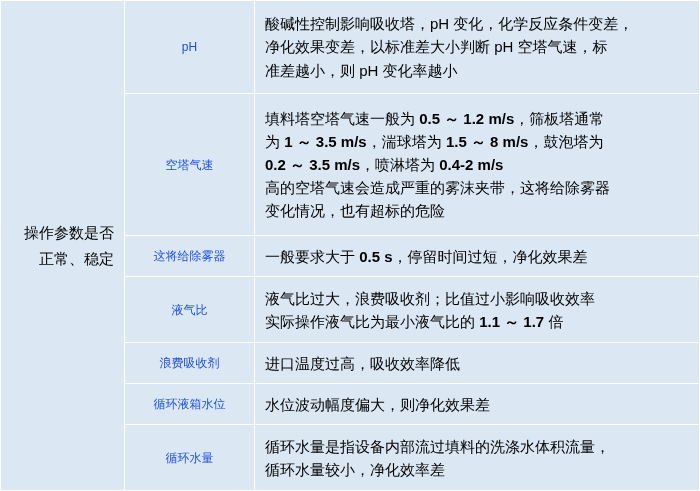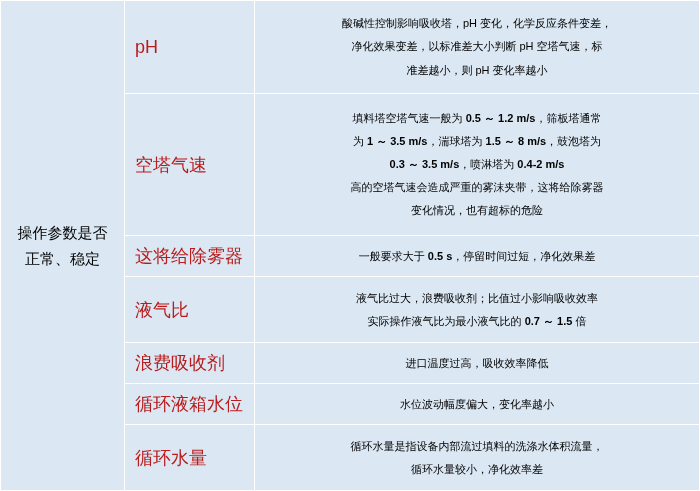--- a/index.html
+++ b/index.html
@@ -29,38 +29,38 @@
   }
   table.param-table td {
     border: 1px solid #ffffff;
     background: #dbe8f4;
     vertical-align: middle;
     padding: 6px 10px;
     box-sizing: border-box;
   }
   td.col-group {
     width: 124px;
-    text-align: center;
+    text-align: right;
     font-size: 15px;
     line-height: 26px;
     color: #000000;
     padding-left: 8px;
     padding-right: 6px;
     border-left: 1px solid #dbe8f4;
   }
   td.col-name {
     width: 130px;
-    text-align: left;
-    font-size: 18px;
+    text-align: center;
+    font-size: 12px;
     line-height: 24px;
-    color: #b91c1c;
+    color: #1d4ed8;
   }
   td.col-desc {
-    text-align: center;
-    font-size: 11px;
+    text-align: left;
+    font-size: 15px;
     line-height: 23px;
     color: #000000;
     padding-left: 12px;
     padding-right: 12px;
   }
   .desc-line {
     display: block;
   }
   b {
     font-weight: bold;
@@ -82,52 +82,52 @@
           <span class="desc-line">净化效果变差，以标准差大小判断 pH 空塔气速，标</span>
           <span class="desc-line">准差越小，则 pH 变化率越小</span>
         </td>
       </tr>
 
       <tr>
         <td class="col-name">空塔气速</td>
         <td class="col-desc">
           <span class="desc-line">填料塔空塔气速一般为 <b>0.5 ～ 1.2 m/s</b>，筛板塔通常</span>
           <span class="desc-line">为 <b>1 ～ 3.5 m/s</b>，湍球塔为 <b>1.5 ～ 8 m/s</b>，鼓泡塔为</span>
-          <span class="desc-line"><b>0.3 ～ 3.5 m/s</b>，喷淋塔为 <b>0.4-2 m/s</b></span>
+          <span class="desc-line"><b>0.2 ～ 3.5 m/s</b>，喷淋塔为 <b>0.4-2 m/s</b></span>
           <span class="desc-line">高的空塔气速会造成严重的雾沫夹带，这将给除雾器</span>
           <span class="desc-line">变化情况，也有超标的危险</span>
         </td>
       </tr>
 
       <tr>
         <td class="col-name">这将给除雾器</td>
         <td class="col-desc">
           <span class="desc-line">一般要求大于 <b>0.5 s</b>，停留时间过短，净化效果差</span>
         </td>
       </tr>
 
       <tr>
         <td class="col-name">液气比</td>
         <td class="col-desc">
           <span class="desc-line">液气比过大，浪费吸收剂；比值过小影响吸收效率</span>
-          <span class="desc-line">实际操作液气比为最小液气比的 <b>0.7 ～ 1.5</b> 倍</span>
+          <span class="desc-line">实际操作液气比为最小液气比的 <b>1.1 ～ 1.7</b> 倍</span>
         </td>
       </tr>
 
       <tr>
         <td class="col-name">浪费吸收剂</td>
         <td class="col-desc">
           <span class="desc-line">进口温度过高，吸收效率降低</span>
         </td>
       </tr>
 
       <tr>
         <td class="col-name">循环液箱水位</td>
         <td class="col-desc">
-          <span class="desc-line">水位波动幅度偏大，变化率越小</span>
+          <span class="desc-line">水位波动幅度偏大，则净化效果差</span>
         </td>
       </tr>
 
       <tr>
         <td class="col-name">循环水量</td>
         <td class="col-desc">
           <span class="desc-line">循环水量是指设备内部流过填料的洗涤水体积流量，</span>
           <span class="desc-line">循环水量较小，净化效率差</span>
         </td>
       </tr>

